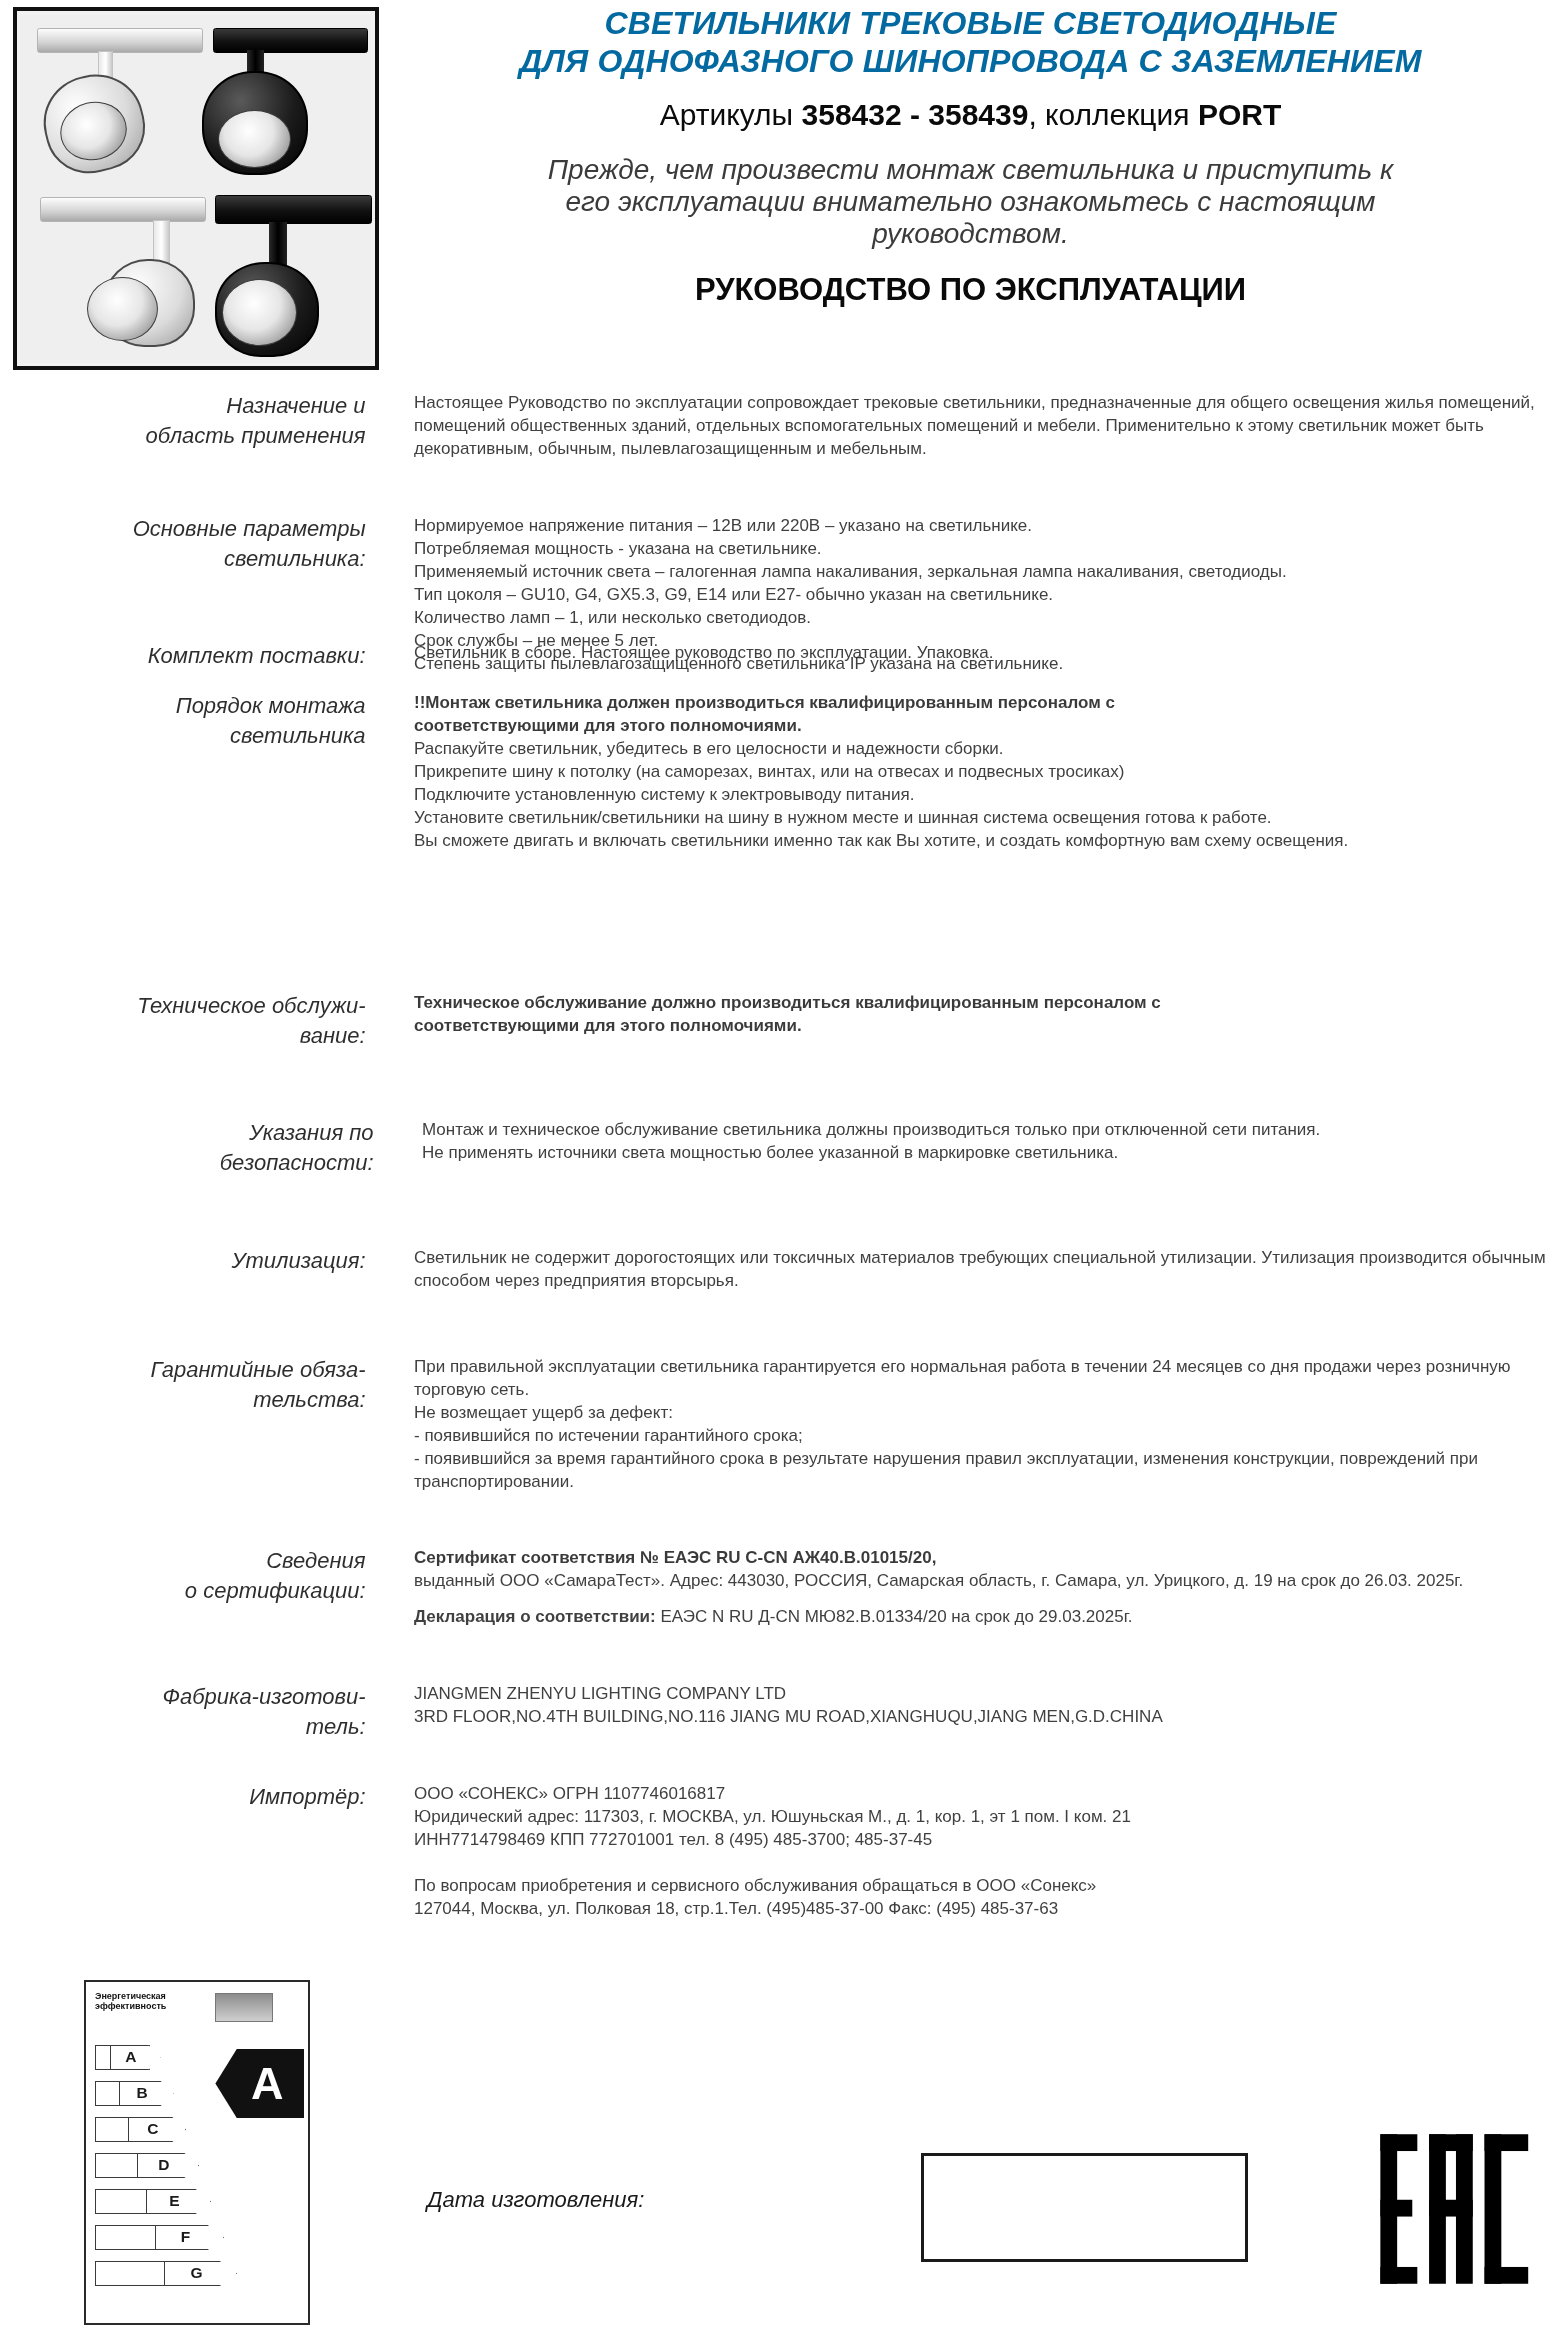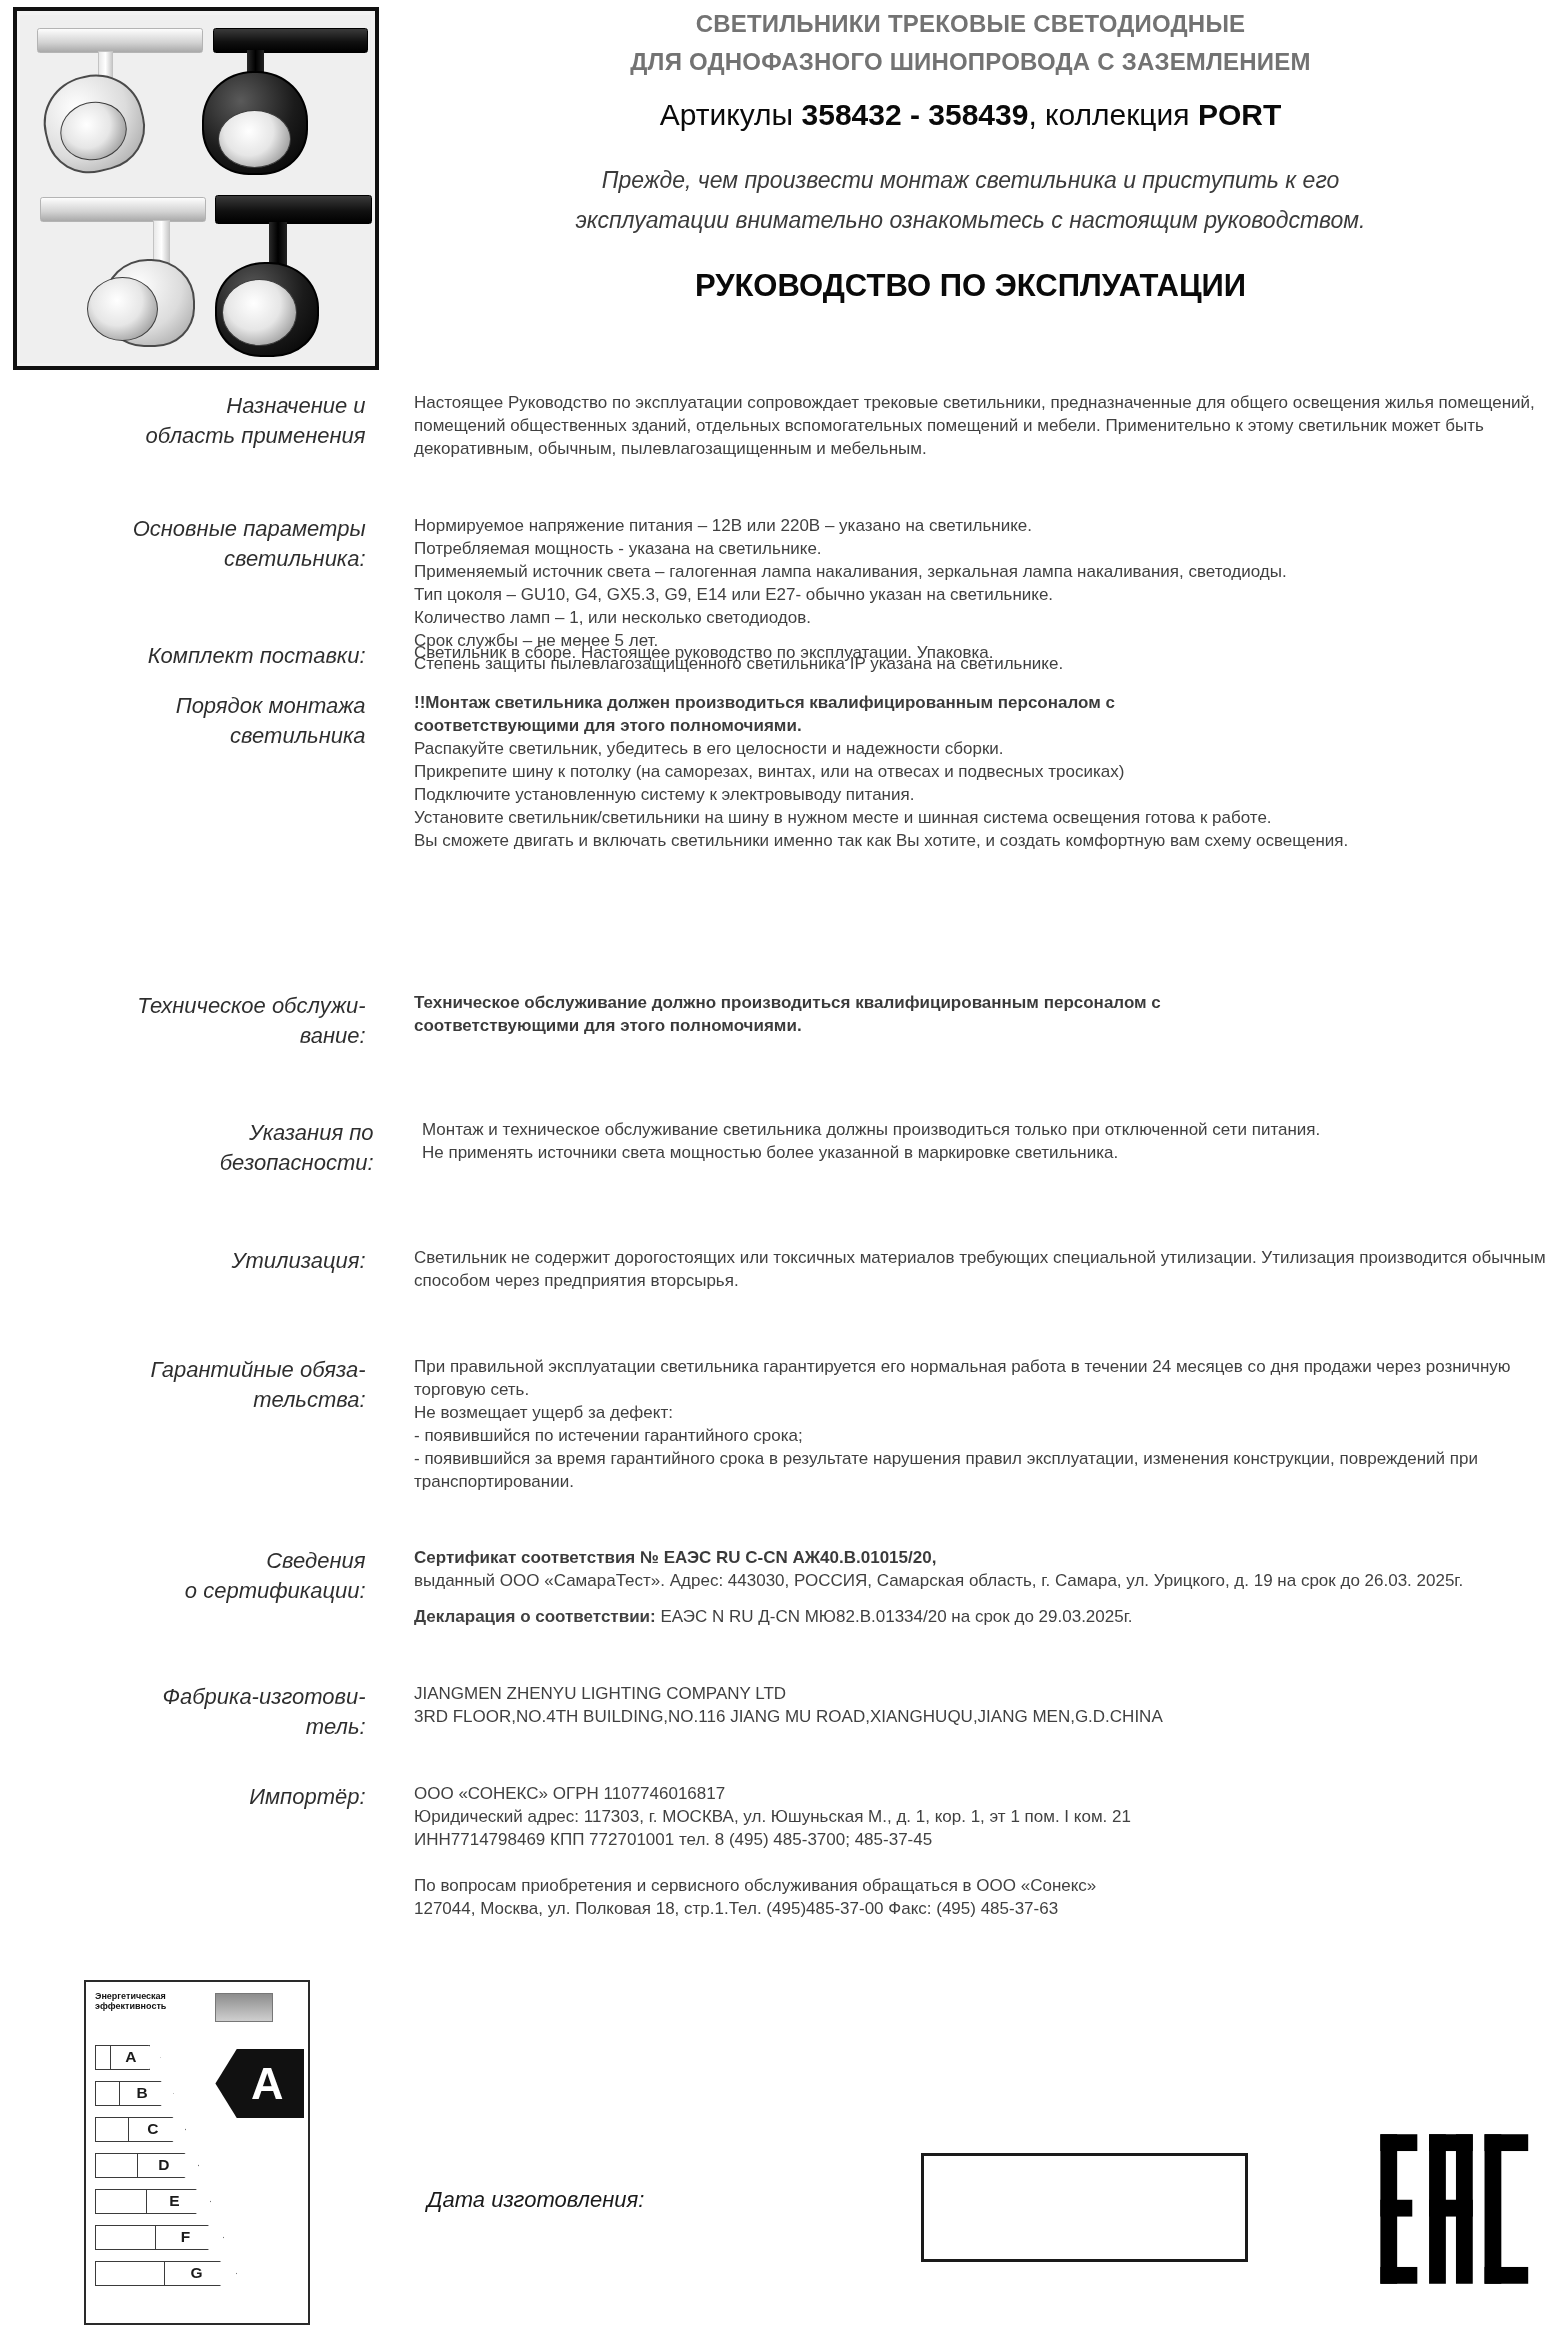--- a/index.html
+++ b/index.html
@@ -29,32 +29,32 @@
   .stem.black{background:linear-gradient(90deg,#2a2a2a,#000,#222);}
   .head{position:absolute;border-radius:48% 48% 44% 44%;}
   .head.white{background:radial-gradient(circle at 36% 30%,#ffffff,#dcdcdc 55%,#9a9a9a);border:2.7px solid #4a4a4a;}
   .head.black{background:radial-gradient(circle at 36% 28%,#5a5a5a,#1b1b1b 55%,#000);border:2.7px solid #000;}
   .lens{position:absolute;border-radius:50%;
     background:radial-gradient(circle at 42% 36%,#ffffff,#e6e6e6 45%,#9d9d9d 80%,#6d6d6d);
     border:1.8px solid #3d3d3d;}
 
   .title-block{position:absolute;left:382px;top:0;width:1177px;text-align:center;}
   .t-line1,.t-line2{
-    font-weight:bold;font-size:24px;letter-spacing:0.2px;line-height:35px;
-    white-space:nowrap;color:#737373;
+    font-weight:bold;font-size:32px;letter-spacing:0.2px;line-height:35px;
+    white-space:nowrap;color:#0369a1;font-style:italic;
   }
   .t-line1{padding-top:5.5px;}
   .t-line2{padding-top:3.6px;}
   .t-articles{
     font-size:30px;line-height:36px;padding-top:18px;white-space:nowrap;color:#0a0a0a;
   }
   .t-articles b{font-weight:bold;}
   .t-ital{
-    font-style:italic;font-size:23px;line-height:40px;padding-top:12.7px;color:#2b2b2b;
-    width:873px;margin:14px auto;opacity:.92;
+    font-style:italic;font-size:28px;line-height:32px;padding-top:12.7px;color:#2b2b2b;
+    width:873px;margin:8px auto;opacity:.92;
   }
   .t-manual{
     font-weight:bold;font-size:31px;line-height:36px;padding-top:14.5px;color:#0a0a0a;
   }
 
   
   .body-zone{position:absolute;left:0;top:391px;width:1564px;}
   .row{position:relative;width:1564px;}
   .lbl{
     position:absolute;left:0;width:382px;text-align:right;padding-right:16.4px;

